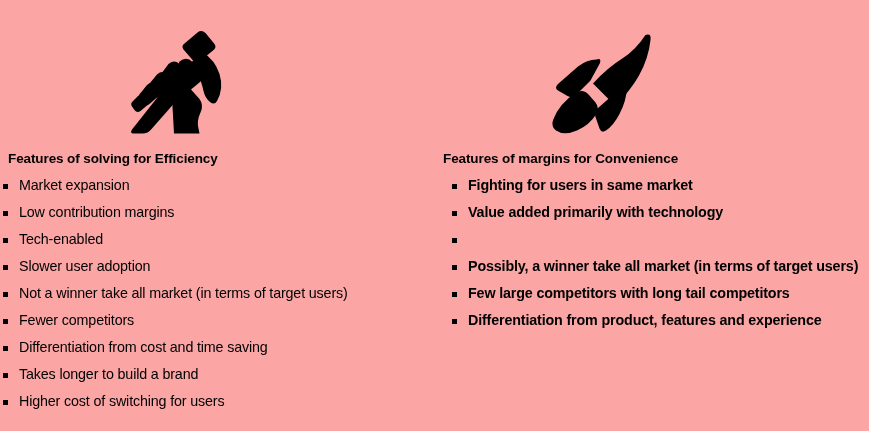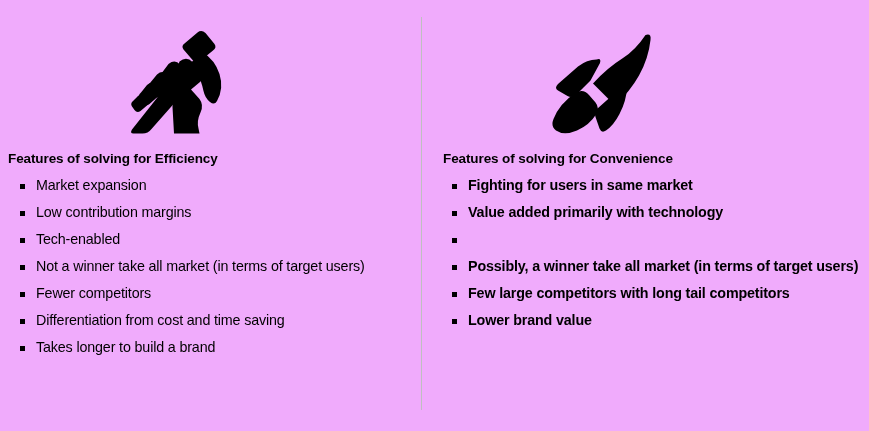--- a/index.html
+++ b/index.html
@@ -11,21 +11,21 @@
     width: 869px;
     height: 431px;
     font-family: "Liberation Sans", sans-serif;
     color: #000000;
     overflow: hidden;
   }
   .slide {
     position: relative;
     width: 869px;
     height: 431px;
-    background: #f0abfc;
+    background: #fca5a5;
   }
   .divider {
     position: absolute;
     left: 421px;
     top: 17px;
     width: 1px;
     height: 393px;
     background: #bfbfbf;
   }
   .column {
@@ -61,21 +61,21 @@
   .col-left .col-head  { left: 8px; }
   .col-right .col-head { left: 21px; }
 
   .bullet-list {
     position: absolute;
     top: 172px;
     margin: 0;
     padding: 0;
     list-style: none;
   }
-  .col-left .bullet-list  { left: 20px; }
+  .col-left .bullet-list  { left: 3px; }
   .col-right .bullet-list { left: 30px; font-weight: bold; }
 
   .bullet-list li {
     position: relative;
     padding-left: 16px;
     height: 27px;
     line-height: 27px;
     font-size: 14.3px;
     letter-spacing: -0.15px;
     white-space: nowrap;
@@ -130,49 +130,51 @@
         </g>
       </svg>
     </div>
 
     <div class="col-head">Features of solving for Efficiency</div>
 
     <ul class="bullet-list">
       <li><span class="bullet-mark"></span><span>Market expansion</span></li>
       <li><span class="bullet-mark"></span><span>Low contribution margins</span></li>
       <li><span class="bullet-mark"></span><span>Tech-enabled</span></li>
+      <li><span class="bullet-mark"></span><span>Slower user adoption</span></li>
       <li><span class="bullet-mark"></span><span>Not a winner take all market (in terms of target users)</span></li>
       <li><span class="bullet-mark"></span><span>Fewer competitors</span></li>
       <li><span class="bullet-mark"></span><span>Differentiation from cost and time saving</span></li>
       <li><span class="bullet-mark"></span><span>Takes longer to build a brand</span></li>
+      <li><span class="bullet-mark"></span><span>Higher cost of switching for users</span></li>
     </ul>
   </div>
 
   <div class="column col-right">
 
     <div class="icon-wrap">
       <svg width="106" height="104" viewBox="0 0 106 104" aria-hidden="true">
         <g fill="#000000">
 
           <path d="M96.5 4.0 Q102.5 2.0 101.5 9.0 Q99.5 27.5 90.0 44.5 Q81.0 60.5 66.0 74.5 L44.0 52.5 Q58.0 37.0 74.0 27.0 Q86.5 19.0 96.5 4.0 Z"></path>
 
           <path d="M47.5 28.5 Q52.5 26.5 51.0 32.0 L41.5 49.5 L27.5 63.5 Q23.0 67.5 18.5 65.0 L9.0 59.5 Q5.0 57.0 9.0 53.0 L29.0 35.5 Q38.0 28.5 47.5 28.5 Z"></path>
 
           <path d="M75.0 54.0 Q78.5 51.0 78.0 56.5 Q77.5 69.5 70.5 83.0 Q64.5 94.5 57.0 99.5 Q52.5 102.5 50.5 97.5 L46.5 86.0 Q45.0 81.5 48.5 77.5 Z"></path>
 
           <path d="M27.0 61.5 Q34.5 57.5 40.0 64.0 L46.5 71.5 Q51.0 77.0 47.0 83.5 Q40.5 94.0 28.0 99.5 Q15.0 105.0 7.0 99.5 Q1.5 95.5 4.5 88.0 Q10.5 72.5 27.0 61.5 Z"></path>
         </g>
       </svg>
     </div>
 
-    <div class="col-head">Features of solving for Convenience</div>
+    <div class="col-head">Features of margins for Convenience</div>
 
     <ul class="bullet-list">
       <li><span class="bullet-mark"></span><span>Fighting for users in same market</span></li>
       <li><span class="bullet-mark"></span><span>Value added primarily with technology</span></li>
       <li><span class="bullet-mark"></span></li>
       <li><span class="bullet-mark"></span><span>Possibly, a winner take all market (in terms of target users)</span></li>
       <li><span class="bullet-mark"></span><span>Few large competitors with long tail competitors</span></li>
-      <li><span class="bullet-mark"></span><span>Lower brand value</span></li>
+      <li><span class="bullet-mark"></span><span>Differentiation from product, features and experience</span></li>
     </ul>
   </div>
 
 </div>
 
 </body></html>

